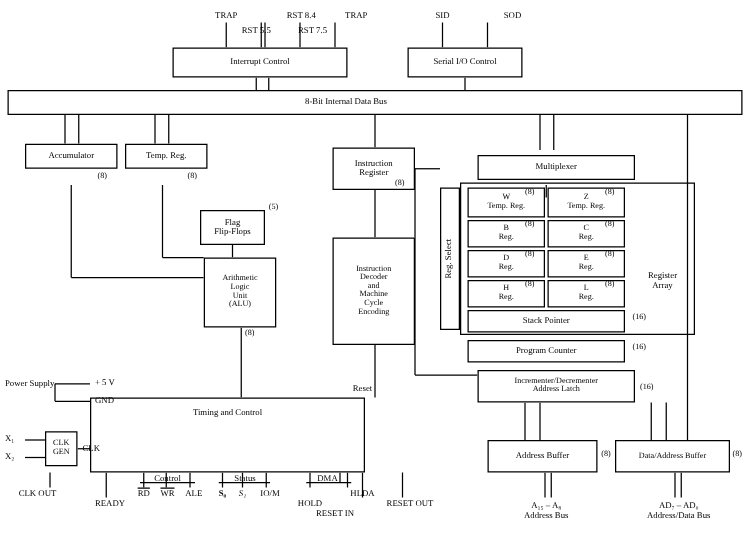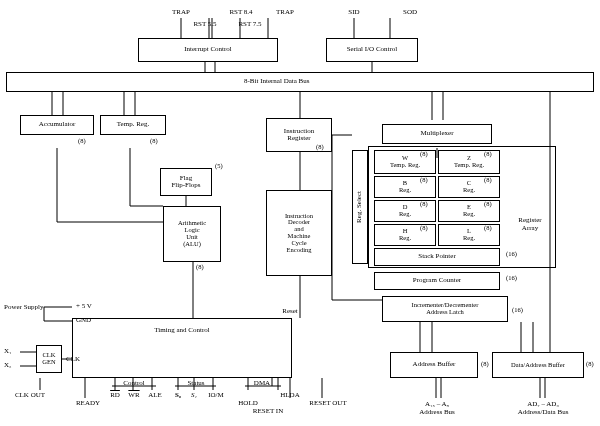--- a/index.html
+++ b/index.html
@@ -194,21 +194,21 @@
 
   <div class="box" style="left:266px;top:190px;width:66px;height:86px;white-space:pre-line;font-size:6.5px;">
     <span>Instruction
 Decoder
 and
 Machine
 Cycle
 Encoding</span>
   </div>
 
-  <div class="box" style="left:382px;top:124px;width:110px;height:20px;">
+  <div class="box" style="left:382px;top:124px;width:126px;height:20px;">
     <span>Multiplexer</span>
   </div>
 
   <div class="box" style="left:352px;top:150px;width:16px;height:114px;">
     <span class="vert">Reg. Select</span>
   </div>
 
   <div class="box" style="left:368px;top:146px;width:188px;height:122px;background:transparent;"></div>
   <div class="lbl" style="left:508px;top:216px;width:44px;text-align:center;white-space:pre-line;">Register
 Array</div>

